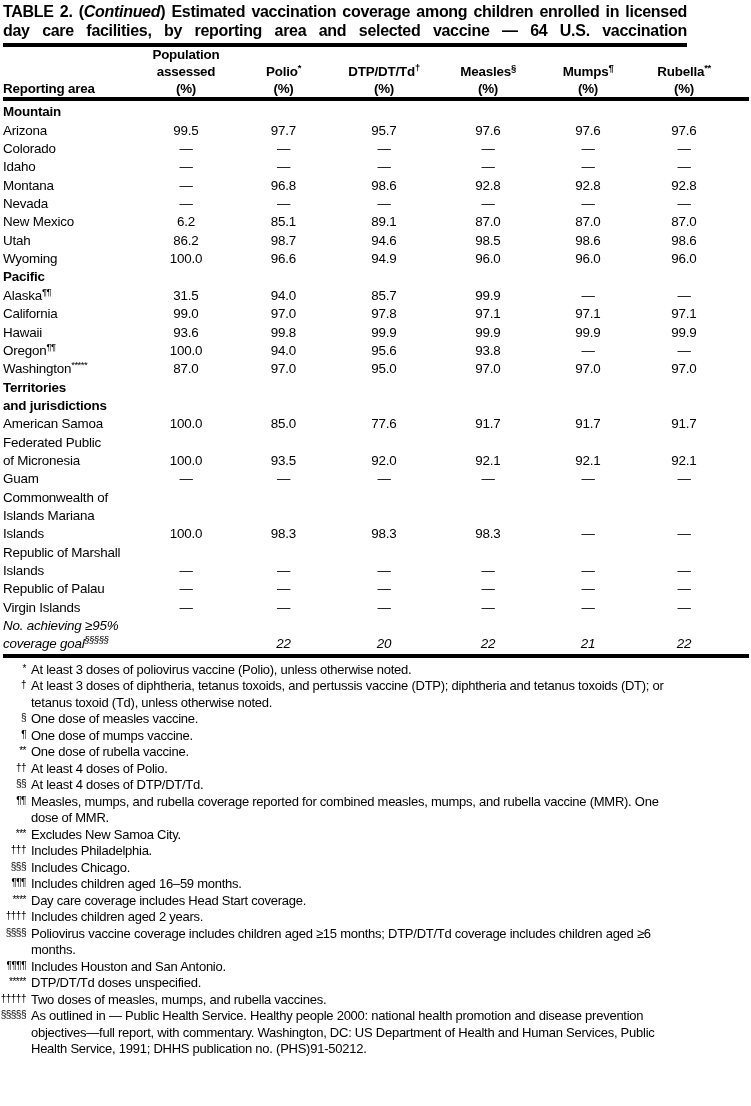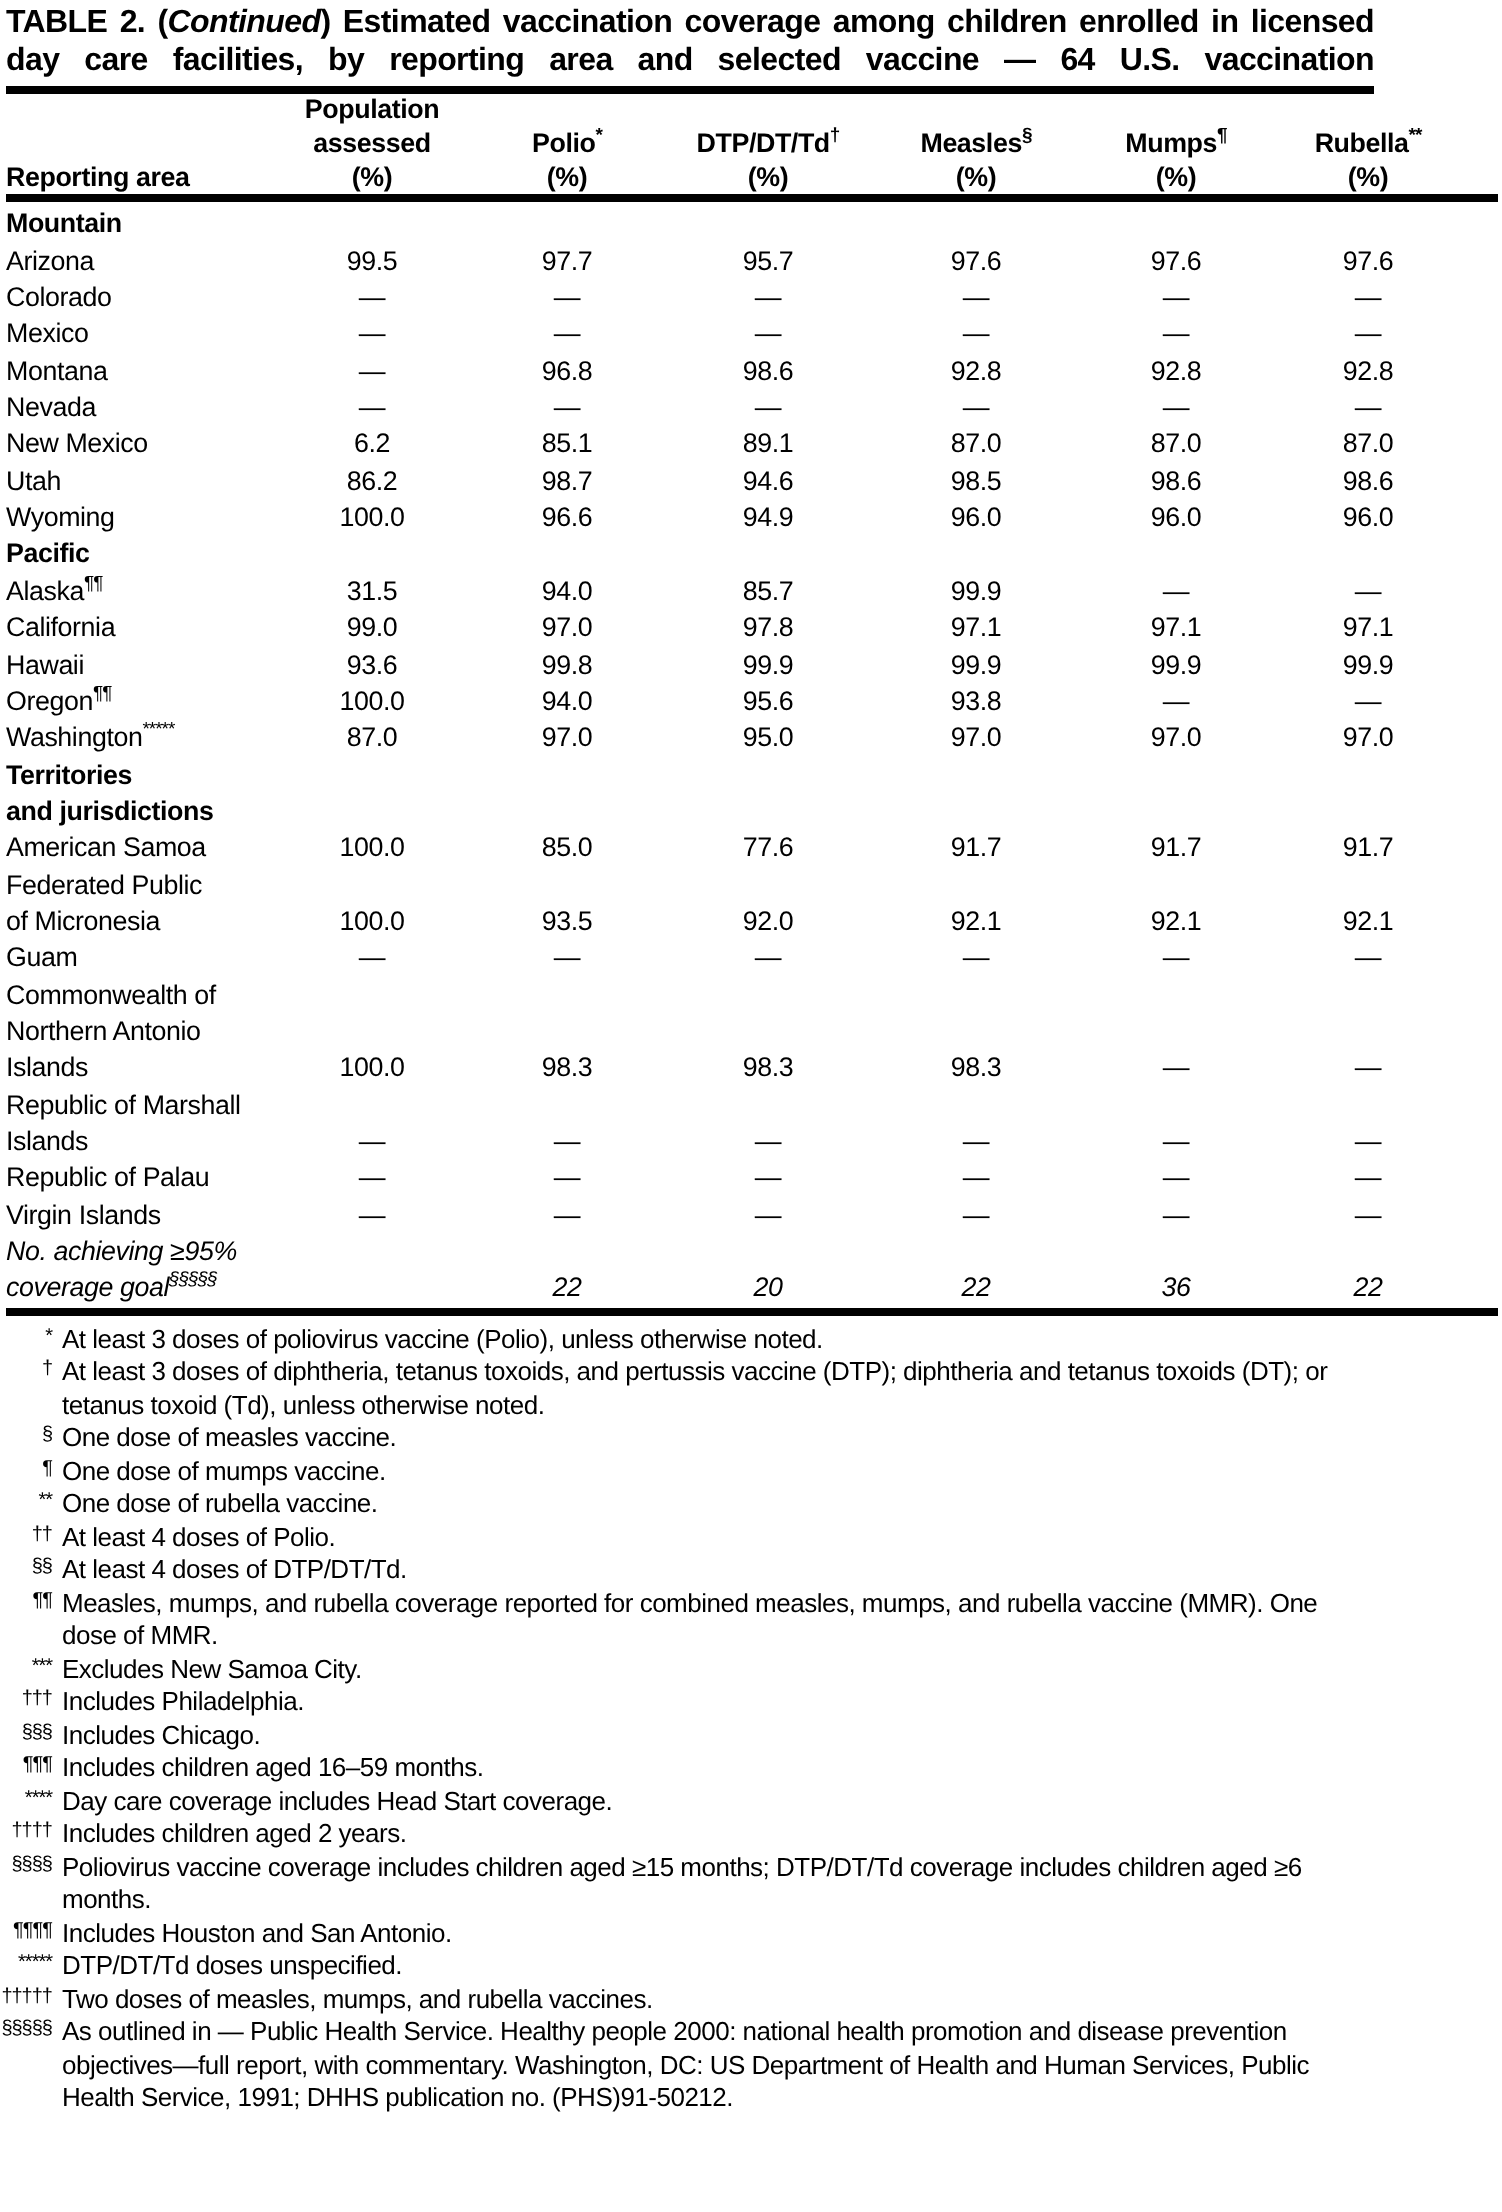--- a/index.html
+++ b/index.html
@@ -151,21 +151,21 @@
           <td class="lbl ind1"><span>Colorado</span></td>
           <td class="val">—</td>
           <td class="val">—</td>
           <td class="val">—</td>
           <td class="val">—</td>
           <td class="val">—</td>
           <td class="val">—</td>
           <td></td>
         </tr>
         <tr>
-          <td class="lbl ind1"><span>Mexico</span></td>
+          <td class="lbl ind1"><span>Idaho</span></td>
           <td class="val">—</td>
           <td class="val">—</td>
           <td class="val">—</td>
           <td class="val">—</td>
           <td class="val">—</td>
           <td class="val">—</td>
           <td></td>
         </tr>
         <tr>
           <td class="lbl ind1"><span>Montana</span></td>
@@ -341,21 +341,21 @@
           <td class="lbl ind1"><span>Commonwealth of</span></td>
           <td class="val"></td>
           <td class="val"></td>
           <td class="val"></td>
           <td class="val"></td>
           <td class="val"></td>
           <td class="val"></td>
           <td></td>
         </tr>
         <tr>
-          <td class="lbl ind2"><span>Northern Antonio</span></td>
+          <td class="lbl ind2"><span>Islands Mariana</span></td>
           <td class="val"></td>
           <td class="val"></td>
           <td class="val"></td>
           <td class="val"></td>
           <td class="val"></td>
           <td class="val"></td>
           <td></td>
         </tr>
         <tr>
           <td class="lbl ind3"><span>Islands</span></td>
@@ -416,21 +416,21 @@
           <td class="val goal"></td>
           <td class="val goal"></td>
           <td></td>
         </tr>
         <tr>
           <td class="lbl ind1 goal"><span>coverage goal</span><sup class="rsup">§§§§§</sup></td>
           <td class="val goal"></td>
           <td class="val goal">22</td>
           <td class="val goal">20</td>
           <td class="val goal">22</td>
-          <td class="val goal">36</td>
+          <td class="val goal">21</td>
           <td class="val goal">22</td>
           <td></td>
         </tr>
       </tbody>
   </table>
 
   <div class="fns">
       <div class="fn"><span class="fnm">*</span><span class="fnt">At least 3 doses of poliovirus vaccine (Polio), unless otherwise noted.</span></div>
       <div class="fn"><span class="fnm">†</span><span class="fnt">At least 3 doses of diphtheria, tetanus toxoids, and pertussis vaccine (DTP); diphtheria and tetanus toxoids (DT); or tetanus toxoid (Td), unless otherwise noted.</span></div>
       <div class="fn"><span class="fnm">§</span><span class="fnt">One dose of measles vaccine.</span></div>

